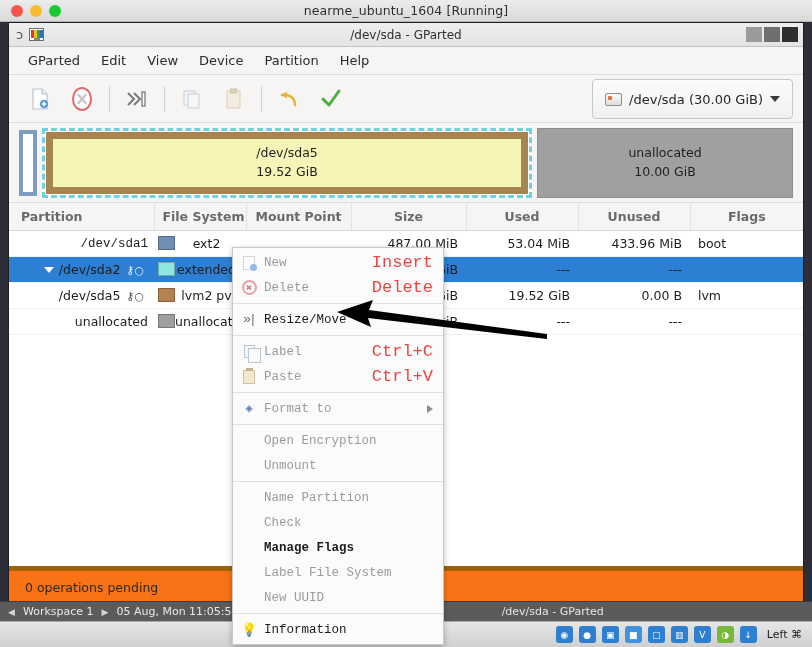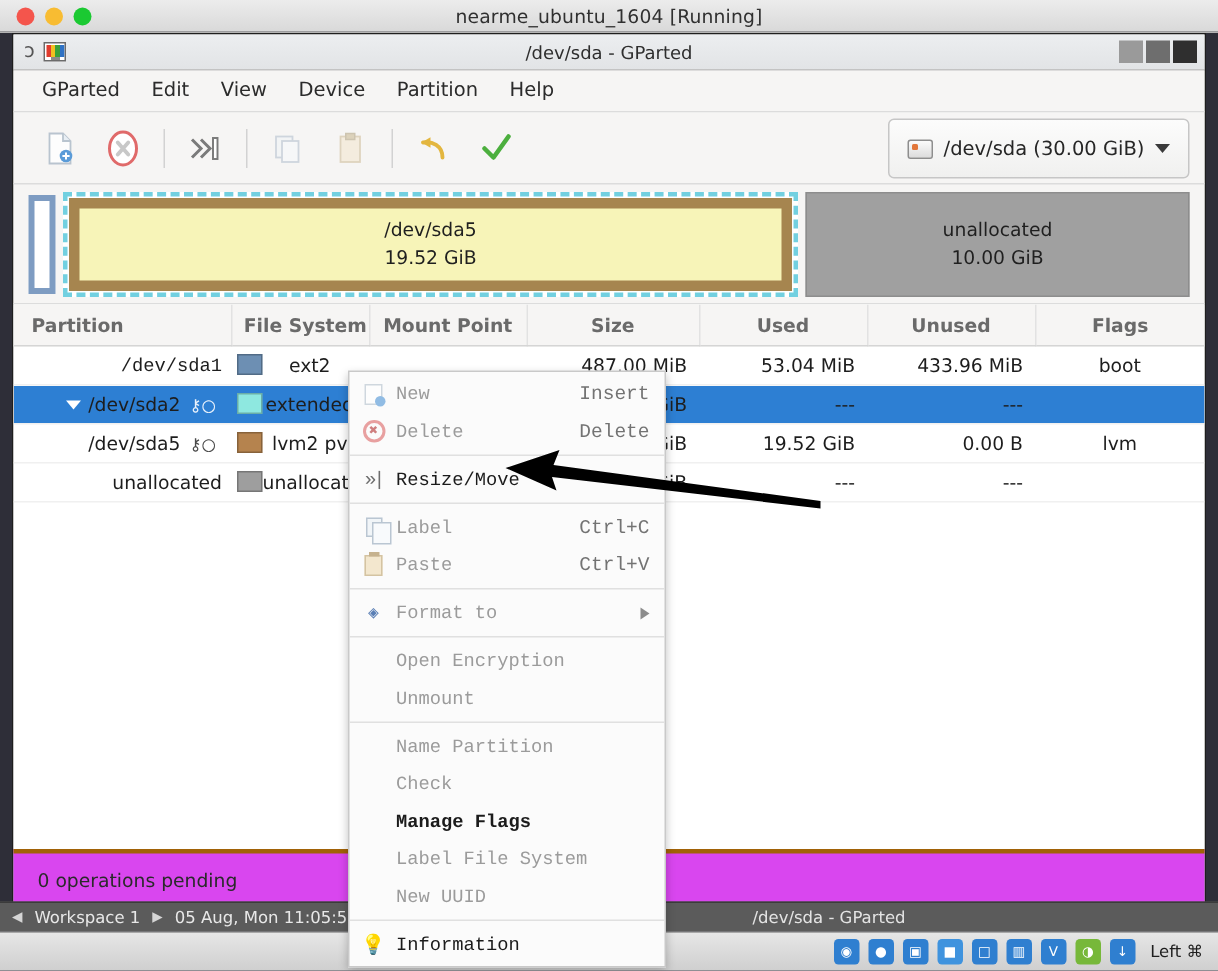--- a/index.html
+++ b/index.html
@@ -129,51 +129,51 @@
   }
   table#part-table th.c-part { text-align:left; padding-left:12px; }
   table#part-table th.c-flags { border-right:none; }
   table#part-table td {
     font-size:12.5px; color:#1d1d1d; padding:5px 8px; height:24px;
     border-bottom:1px solid #f0f0f0; white-space:nowrap; overflow:hidden;
   }
   .td-name { text-align:right; }
   .td-fsname { text-align:center; }
   .td-num { text-align:right; }
-  .td-flags { text-align:center; padding-left:6px;margin-left:24px; }
+  .td-flags { text-align:left; padding-left:6px;margin-left:24px; }
   tr.row-selected td { background:#2d7fd3; color:#ffffff; border-bottom-color:#2d7fd3; }
   .fs-swatch { display:inline-block; width:17px; height:14px; vertical-align:-2px; border:1px solid rgba(0,0,0,.25); }
   .key-icon { display:inline-block; font-size:11px; color:#4a4a4a; margin-right:4px; }
   tr.row-selected .key-icon { color:#eaf2fb; }
   .tri { display:inline-block; width:0;height:0;border-left:5px solid transparent;border-right:5px solid transparent;border-top:6px solid #ffffff; margin-right:5px; vertical-align:1px;}
 
   
   #gp-statusbar {
-    height:38px; background:#d946ef; border-top:3px solid #a16207;
+    height:38px; background:#f97316; border-top:5px solid #a16207;
     display:flex; align-items:center; padding-left:16px;
     font-size:12.5px; color:#2a2a2a; flex:0 0 auto;
   }
 
   
   #ctx-menu {
     position:absolute; left:232px; top:247px; width:212px;
     background:#fbfbfb; border:1px solid #c9c9c9;
     box-shadow:0 2px 6px rgba(0,0,0,.25);
     padding:2px 0; z-index:40;
   }
   .ctx-item {
     display:flex; align-items:center; height:25px; padding:0 10px 0 8px;
     font-size:12.5px; color:#9b9b9b; gap:7px; position:relative;font-family:Liberation Mono, monospace;
   }
   .ctx-item.enabled { color:#1b1b1b; }
   .ctx-item.enabled.bold { font-weight:bold; }
   .ctx-ico { width:16px; height:16px; flex:0 0 16px; display:flex; align-items:center; justify-content:center; }
   .ctx-label { flex:1 1 auto; }
   .ctx-label.indent { padding-left:23px; }
-  .ctx-accel { color:#737373; font-size:13px; }
+  .ctx-accel { color:#ef4444; font-size:17px; }
   .ctx-sep { height:1px; background:#e0e0e0; margin:3px 0; }
   .ctx-sub { width:0;height:0;border-top:4px solid transparent;border-bottom:4px solid transparent;border-left:6px solid #8c8c8c; }
 
   .ico-new { width:12px;height:14px;background:#fff;border:1px solid #b9c4cf;position:relative;opacity:.65;}
   .ico-new::after{content:"";position:absolute;right:-3px;bottom:-2px;width:7px;height:7px;border-radius:50%;background:#5a9bd8;}
   .ico-del { width:15px;height:15px;border-radius:50%;border:2px solid #e8a0a0;color:#cf7f7f;font-size:10px;display:flex;align-items:center;justify-content:center;}
   .ico-resize { font-size:13px; color:#6e6e6e; letter-spacing:-2px; }
   .ico-copy { width:11px;height:13px;border:1px solid #9fb0c2;background:#eef3f8;position:relative;opacity:.7;}
   .ico-copy::before{content:"";position:absolute;left:3px;top:2px;width:11px;height:13px;border:1px solid #9fb0c2;background:#f7fafd;}
   .ico-paste { width:12px;height:14px;background:#f2e3c4;border:1px solid #cbb68c;position:relative;opacity:.8;}

